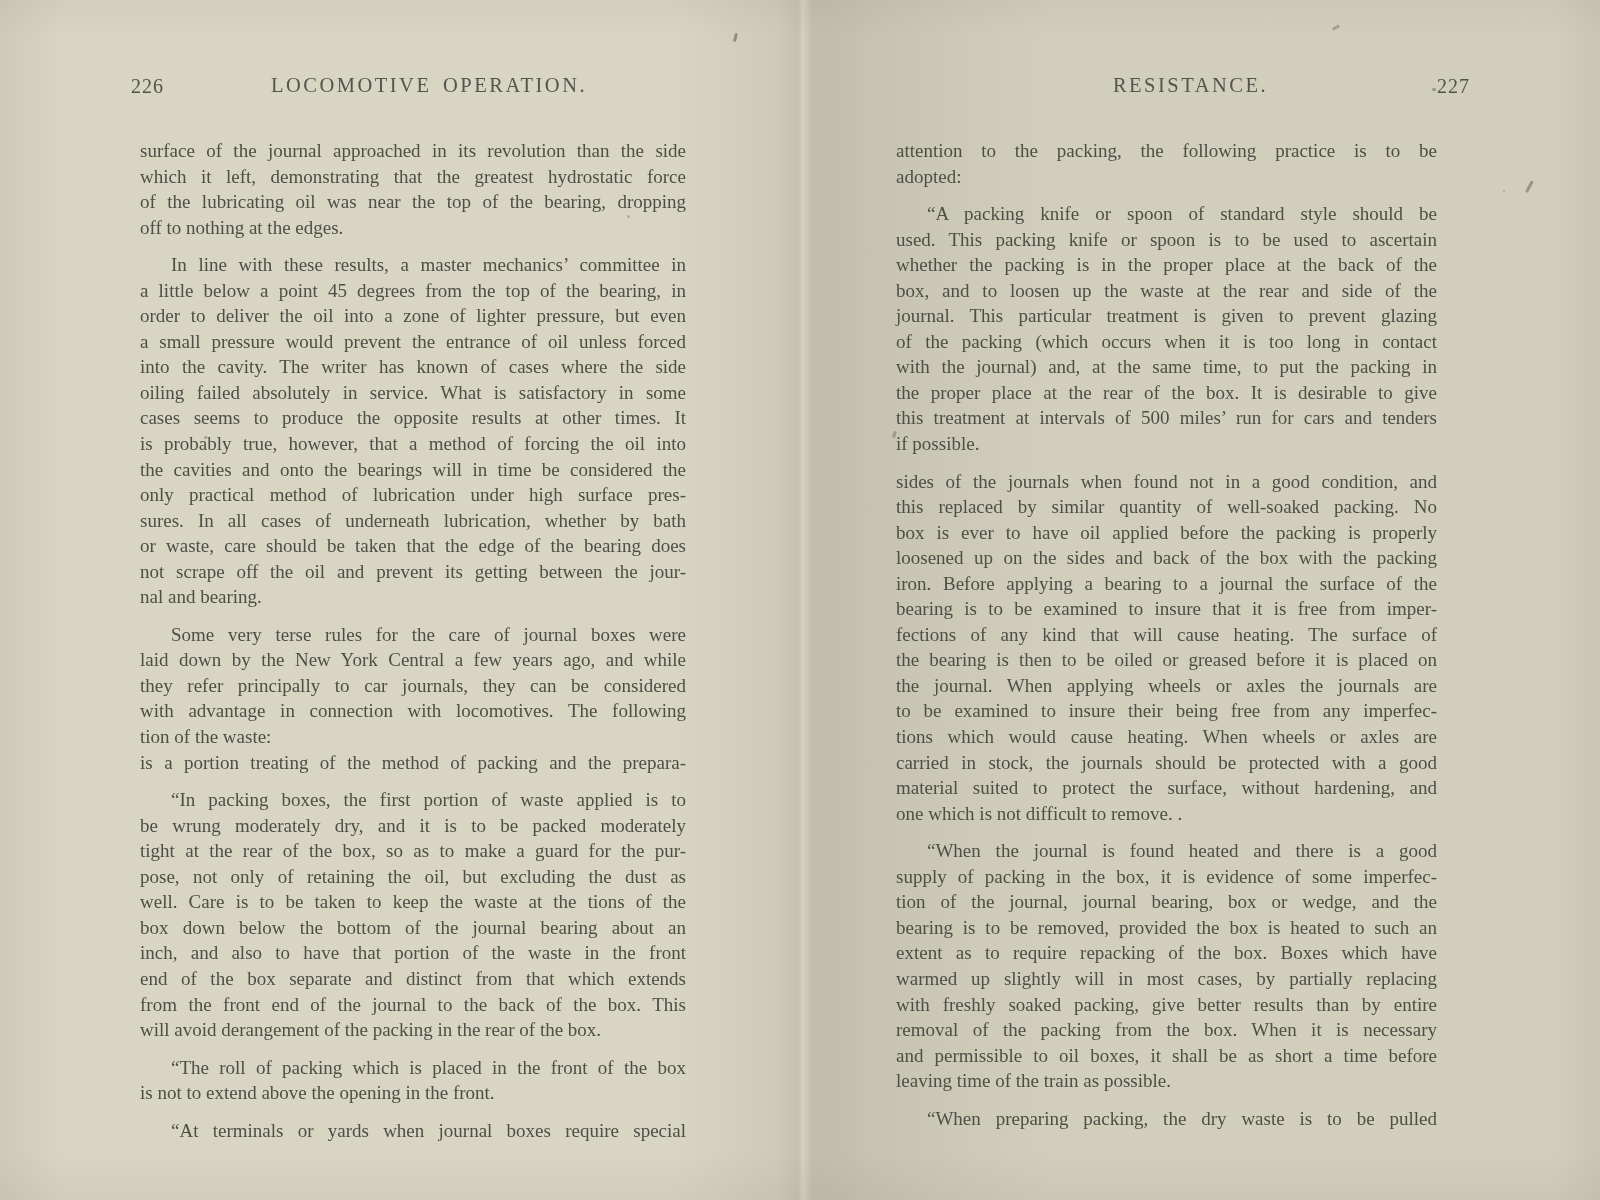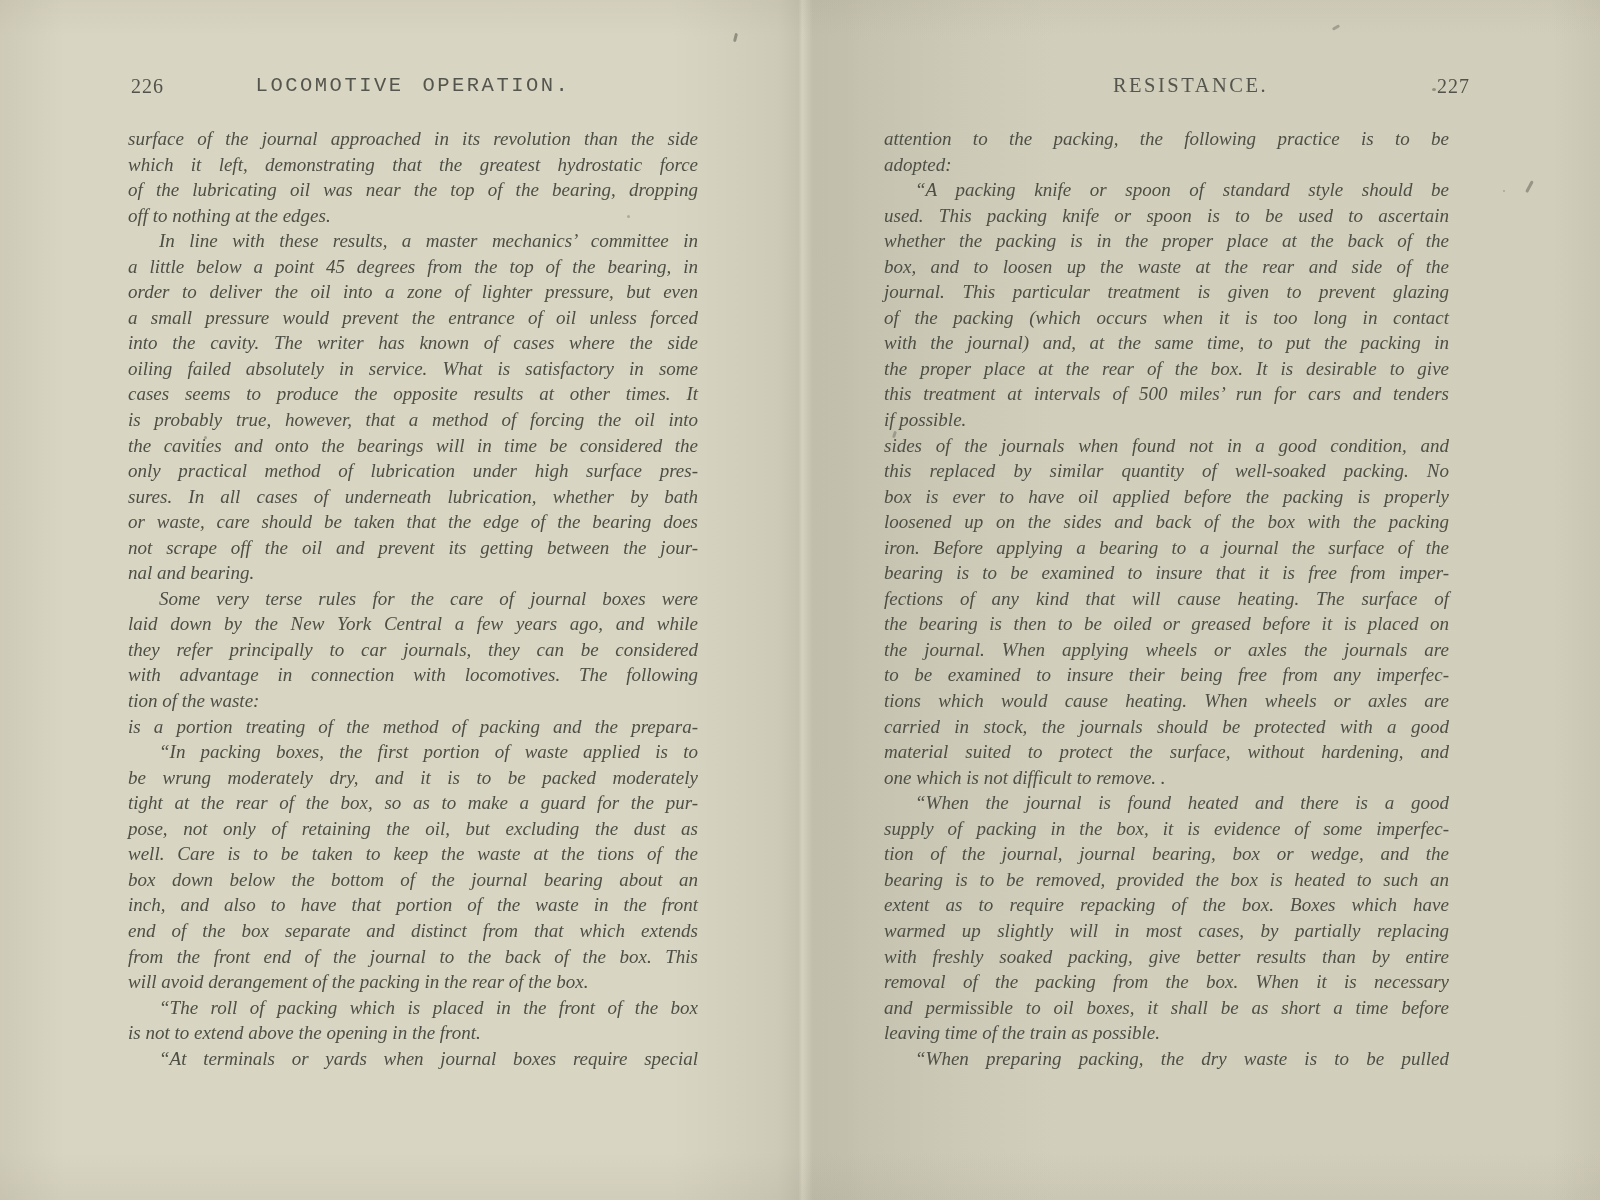--- a/index.html
+++ b/index.html
@@ -49,35 +49,35 @@
 
   .running-title {
     position: absolute;
     top: 74px;
     text-align: center;
     font-size: 20.5px;
     letter-spacing: 2.5px;
     word-spacing: 4px;
     color: #54564d;
   }
-  .running-title.left  { left: 128px; width: 570px; font-family: Liberation Mono, monospace; }
+  .running-title.left  { left: 144px; width: 570px; }
   .running-title.right { left: 908px; width: 565px; }
 
   
   .body-col {
     position: absolute;
     top: 126px;
     font-size: 19px;
     line-height: 25.55px;
     color: #4d4f45;
   }
   .body-col.left  { left: 128px; width: 570px; }
   .body-col.right { left: 884px; width: 565px; }
 
-  .para { margin: 0; font-style: italic; }
+  .para { margin: 12px; }
   .line {
     text-align: justify;
     text-align-last: justify;
     height: 25.55px;
     white-space: normal;
   }
   .line.pend { text-align-last: left; }
   .line.indent { text-indent: 31px; }
 
   

